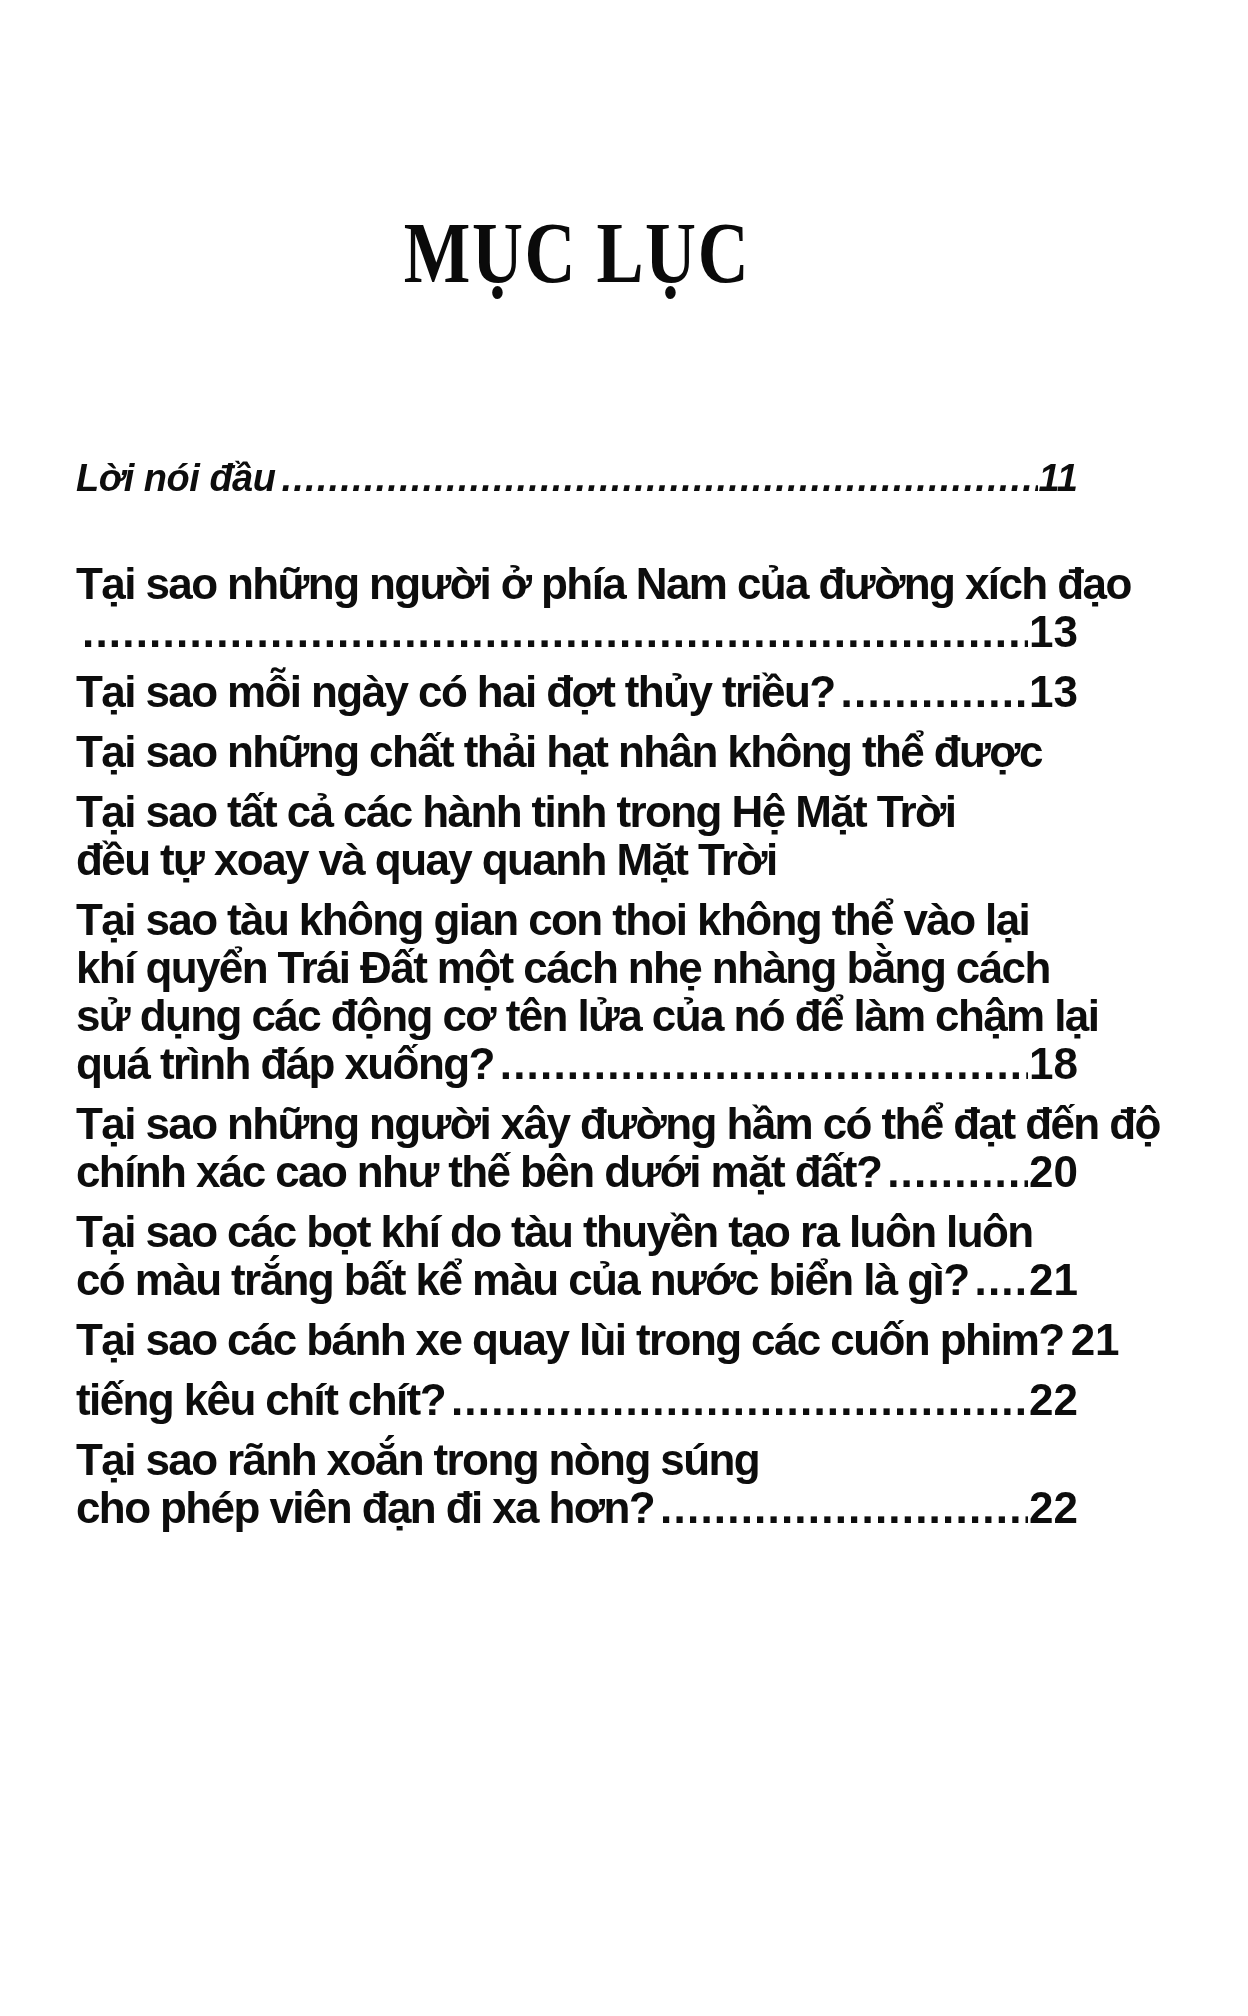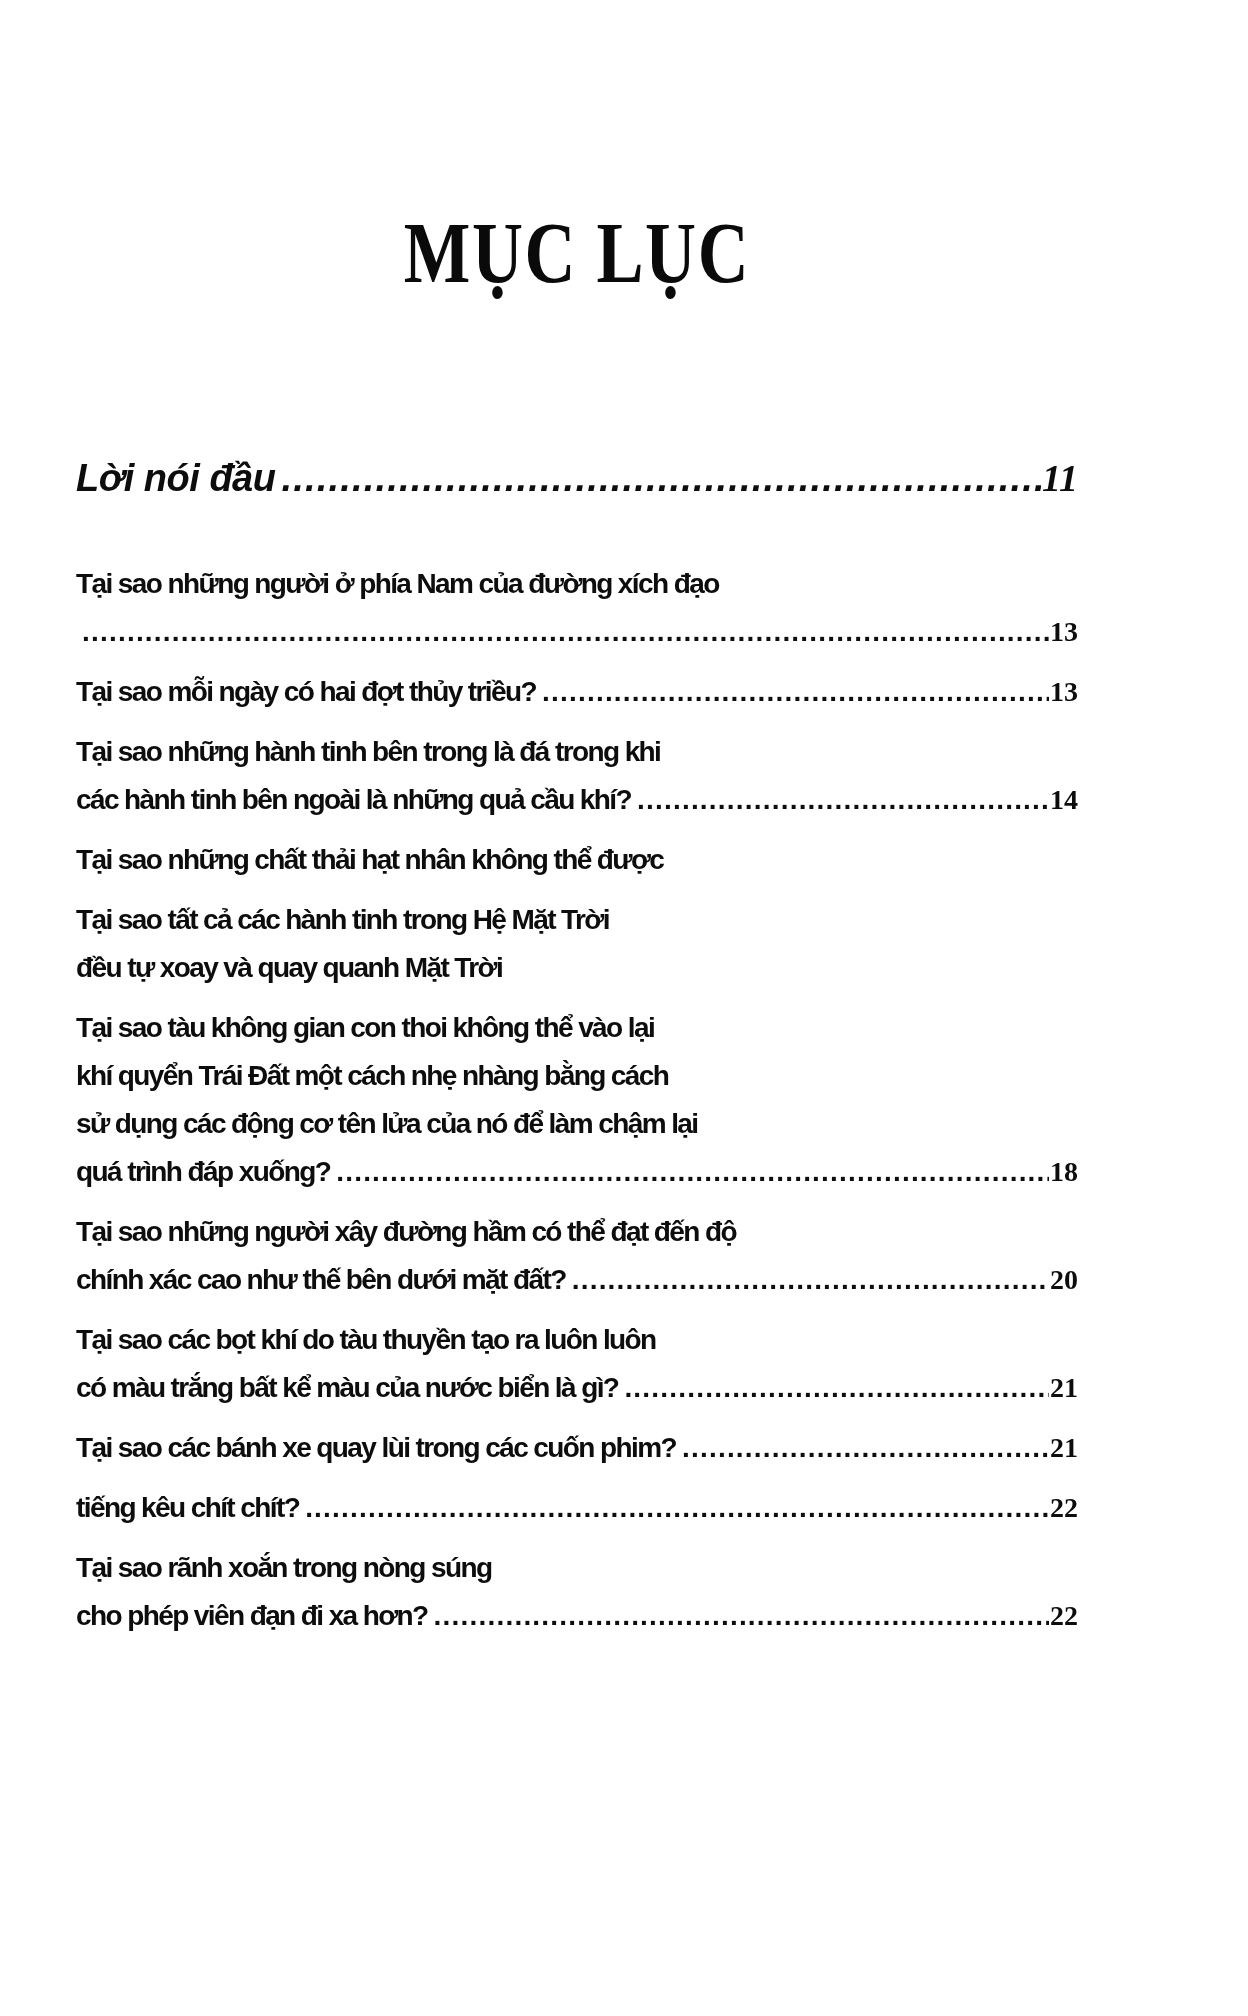--- a/index.html
+++ b/index.html
@@ -28,21 +28,21 @@
     letter-spacing: 2px;
     transform: scaleX(0.82);
     transform-origin: center;
     white-space: nowrap;
     color: #0a0a0a;
   }
   .toc {
     margin-top: 158px;
   }
   .entry {
-    font-size: 28px;
+    font-size: 44px;
     line-height: 48px;
     font-weight: 700;
     letter-spacing: -1.6px;
     margin-bottom: 12px;
   }
   .entry.preface {
     font-style: italic;
     letter-spacing: -0.5px;
     margin-bottom: 58px;
     font-size: 38px;
@@ -63,21 +63,20 @@
     margin-left: 6px;
     margin-right: 1px;
     letter-spacing: 1.2px;
   }
   .leader::after {
     content: "..............................................................................................................................................................................";
   }
   .pagenum {
     white-space: nowrap;
     letter-spacing: 0;
-    font-family: Liberation Serif, serif;
   }
 </style>
 </head>
 <body>
 
 <div class="page">
   <div class="title">MỤC LỤC</div>
   <div class="toc">
   <div class="entry preface">
         <div class="entry-line">
@@ -98,30 +97,20 @@
       </div>
 
   <div class="entry">
         <div class="entry-line">
           <span class="text">Tại sao mỗi ngày có hai đợt thủy triều?</span>
           <span class="leader"></span>
           <span class="pagenum">13</span>
         </div>
       </div>
 
-  <div class="entry">
-        <div class="entry-line">
-          <span class="text">Tại sao những hành tinh bên trong là đá trong khi</span>
-        </div>
-        <div class="entry-line">
-          <span class="text">các hành tinh bên ngoài là những quả cầu khí?</span>
-          <span class="leader"></span>
-          <span class="pagenum">14</span>
-        </div>
-      </div>
 
   <div class="entry">
         <div class="entry-line">
           <span class="text">Tại sao những chất thải hạt nhân không thể được</span>
         </div>
       </div>
 
   <div class="entry">
         <div class="entry-line">
           <span class="text">Tại sao tất cả các hành tinh trong Hệ Mặt Trời</span>

